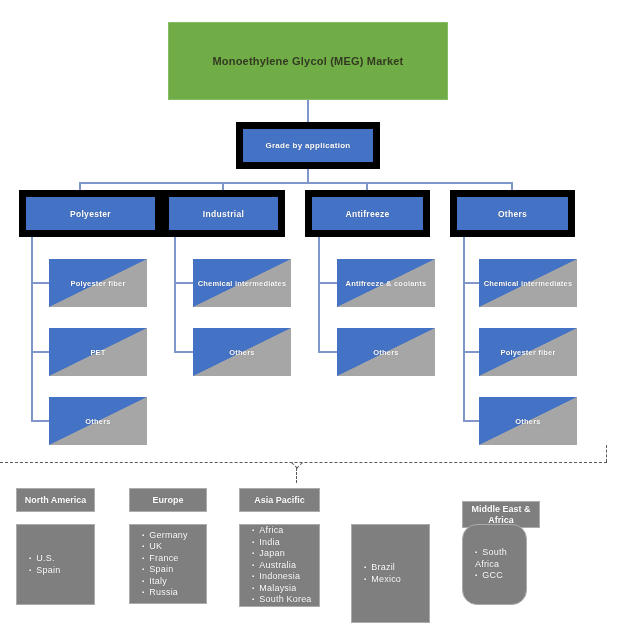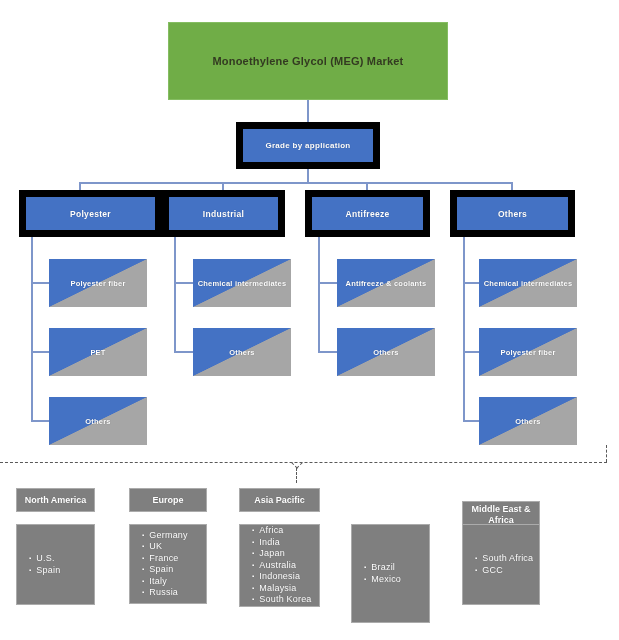--- a/index.html
+++ b/index.html
@@ -123,20 +123,20 @@
         <li>Malaysia</li>
         <li>South Korea</li>
       </ul>
   </div>
   <div class="region-body" style="left:351px;top:524px;width:79px;height:99px;">
     <ul class="country-list">
         <li>Brazil</li>
         <li>Mexico</li>
       </ul>
   </div>
-  <div class="region-body" style="left:462px;top:524px;width:78px;height:81px;">
+  <div class="region-body" style="left:462px;top:524px;width:65px;height:81px;border-radius:15px;">
     <ul class="country-list">
         <li>South Africa</li>
         <li>GCC</li>
       </ul>
   </div>
 
 </div>
 
 </body></html>

